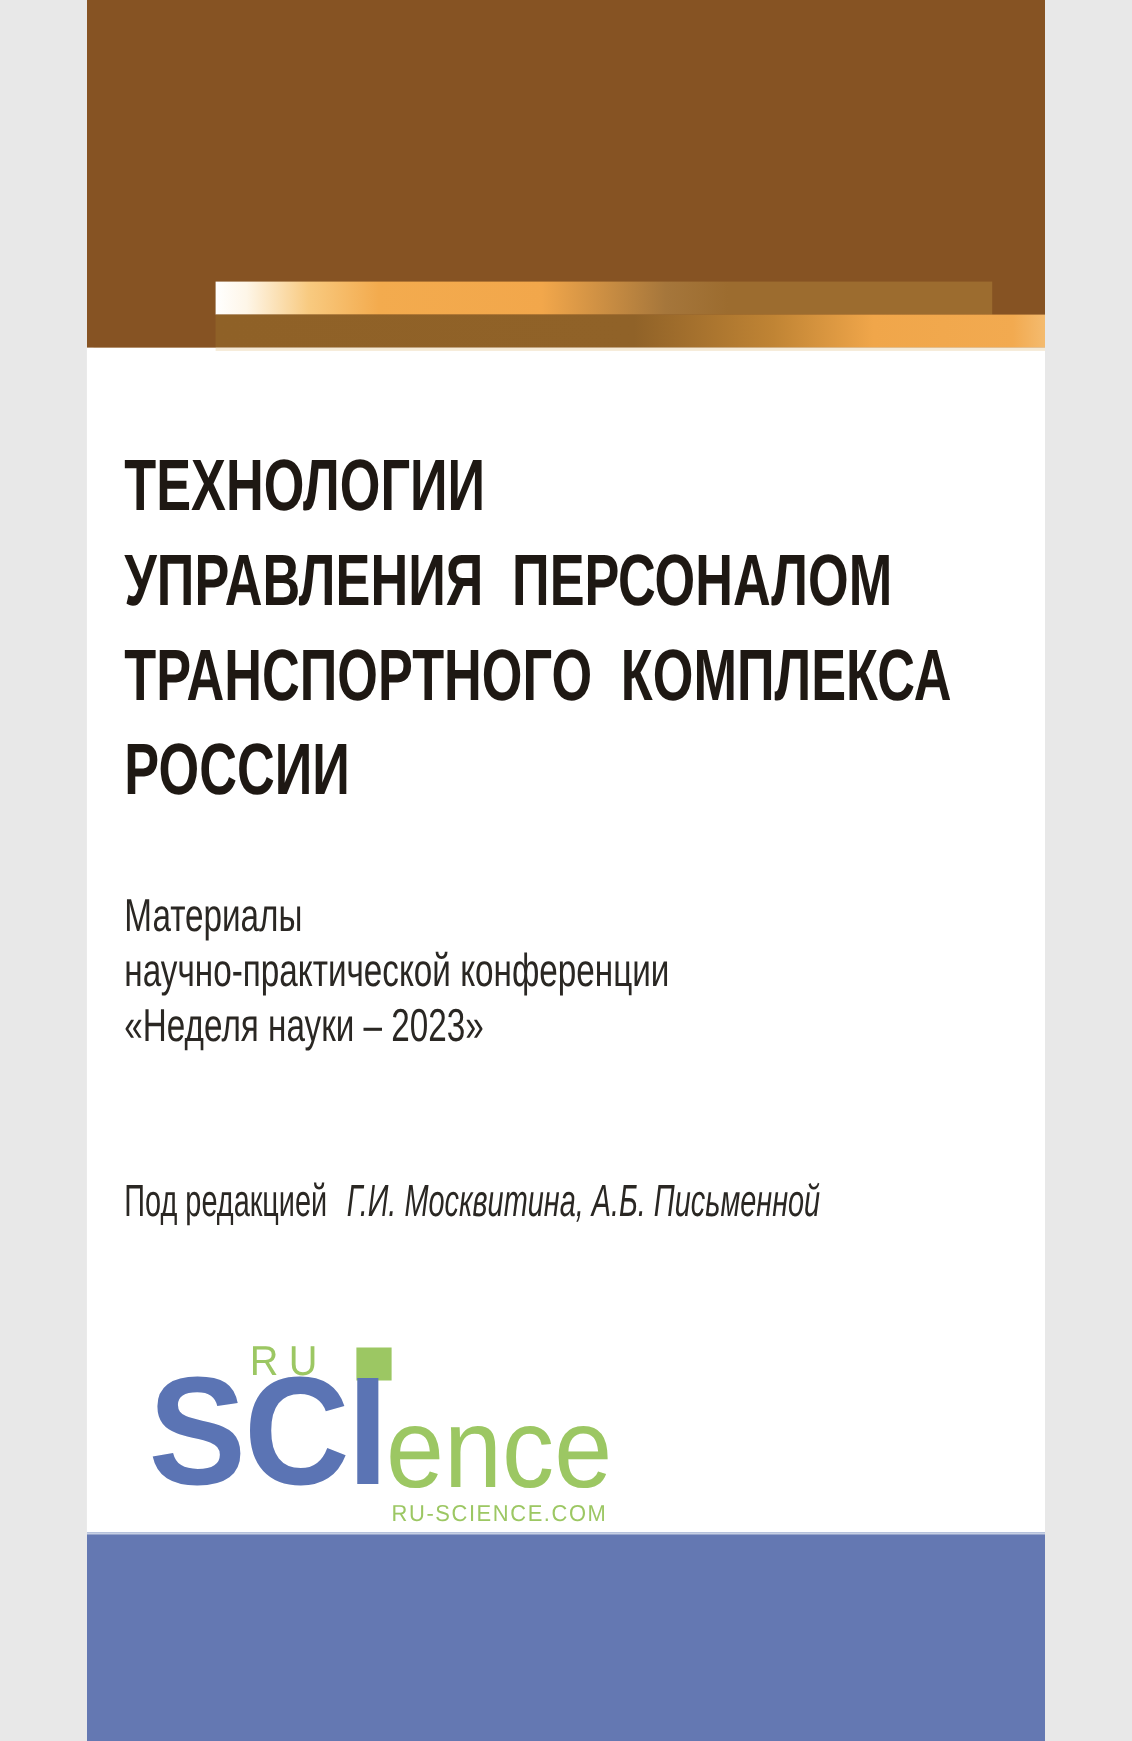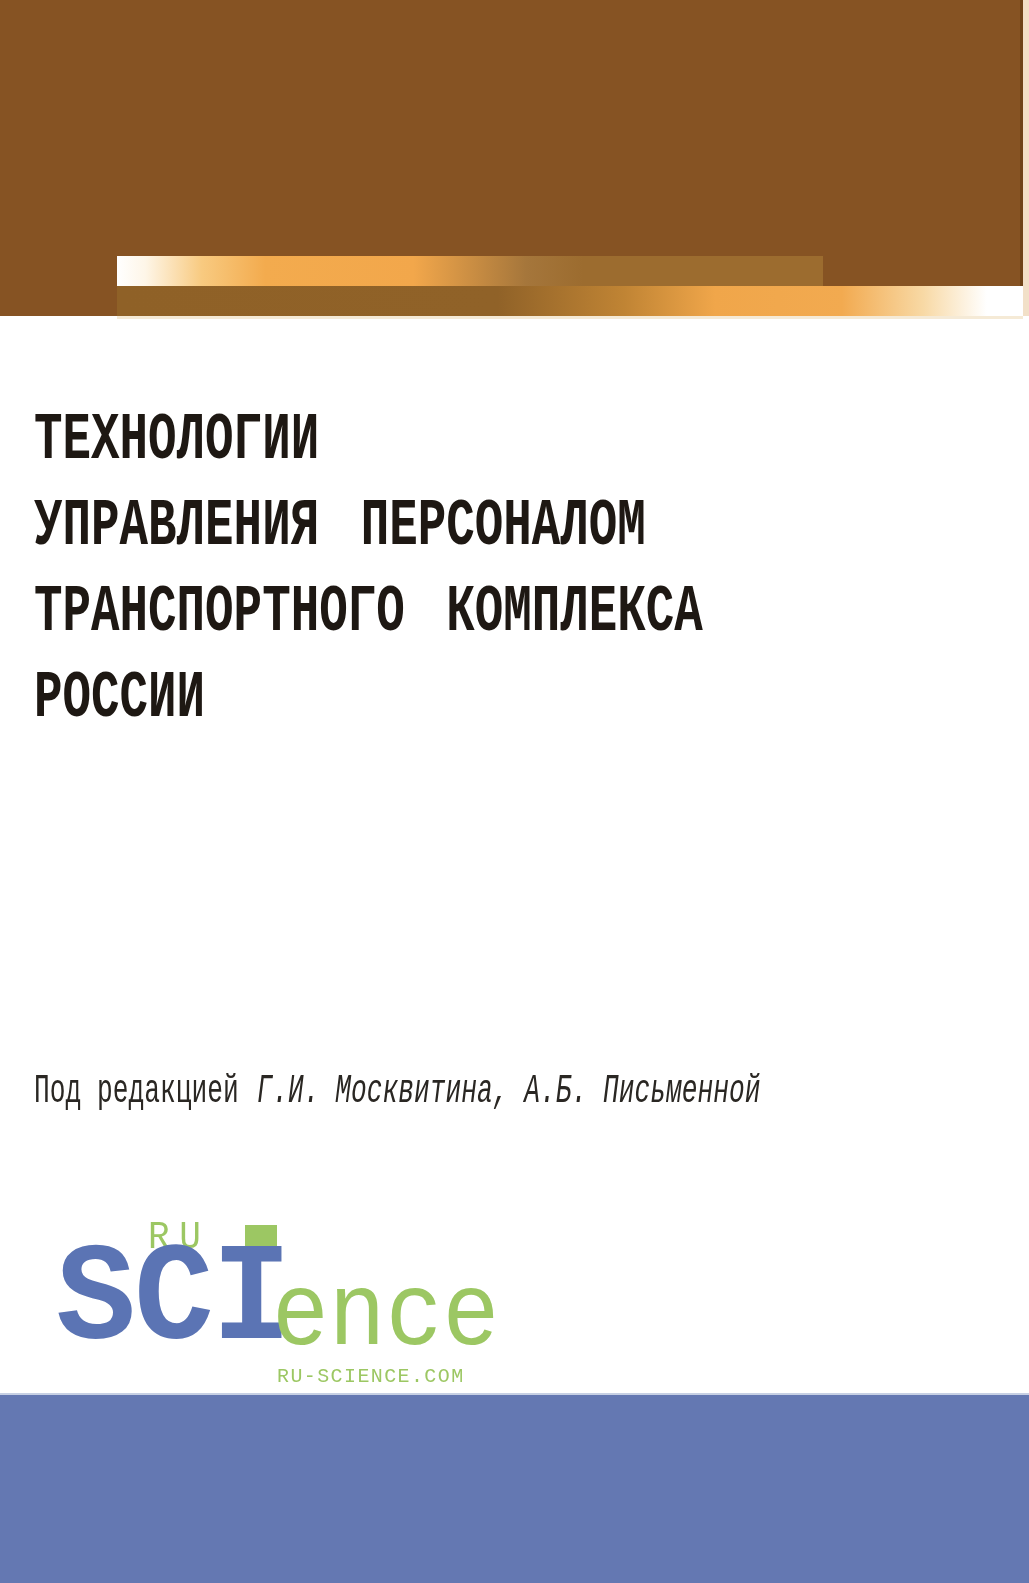--- a/index.html
+++ b/index.html
@@ -1,21 +1,21 @@
 <!DOCTYPE html>
 <html><head>
 <meta charset="utf-8">
 <style>
   html,body{margin:0;padding:0;background:#e8e8e8;}
   .page{
     position:relative;
-    width:1029px;height:1583px;
+    width:871px;height:1583px;
     background:#ffffff;
     overflow:hidden;
-    font-family:Liberation Mono, monospace;
+    font-family:Liberation Sans, sans-serif;
     margin:0 auto;
   }
 
   
   .header-band{
     position:absolute;left:0;top:0;
     width:1020px;height:316px;
     background:#865323;
     border-right:3px solid #6f4419;
     box-shadow:6px 0 0 #f2e0c8;
@@ -133,20 +133,25 @@
   </div>
   <div class="stripe-underline"></div>
 
   <div class="book-title">
     <span class="t-line">ТЕХНОЛОГИИ</span>
     <span class="t-line">УПРАВЛЕНИЯ ПЕРСОНАЛОМ</span>
     <span class="t-line">ТРАНСПОРТНОГО КОМПЛЕКСА</span>
     <span class="t-line">РОССИИ</span>
   </div>
 
+  <div class="subtitle">
+    <span class="s-line">Материалы</span>
+    <span class="s-line">научно-практической конференции</span>
+    <span class="s-line">«Неделя науки – 2023»</span>
+  </div>
 
   <div class="editors">
     <span class="prefix">Под редакцией</span><span class="names">Г.И. Москвитина, А.Б. Письменной</span>
   </div>
 
   <div class="logo">
     <span class="logo-ru">RU</span>
     <span class="logo-square"></span>
     <span class="logo-sci">SCI</span>
     <span class="logo-ence">ence</span>

